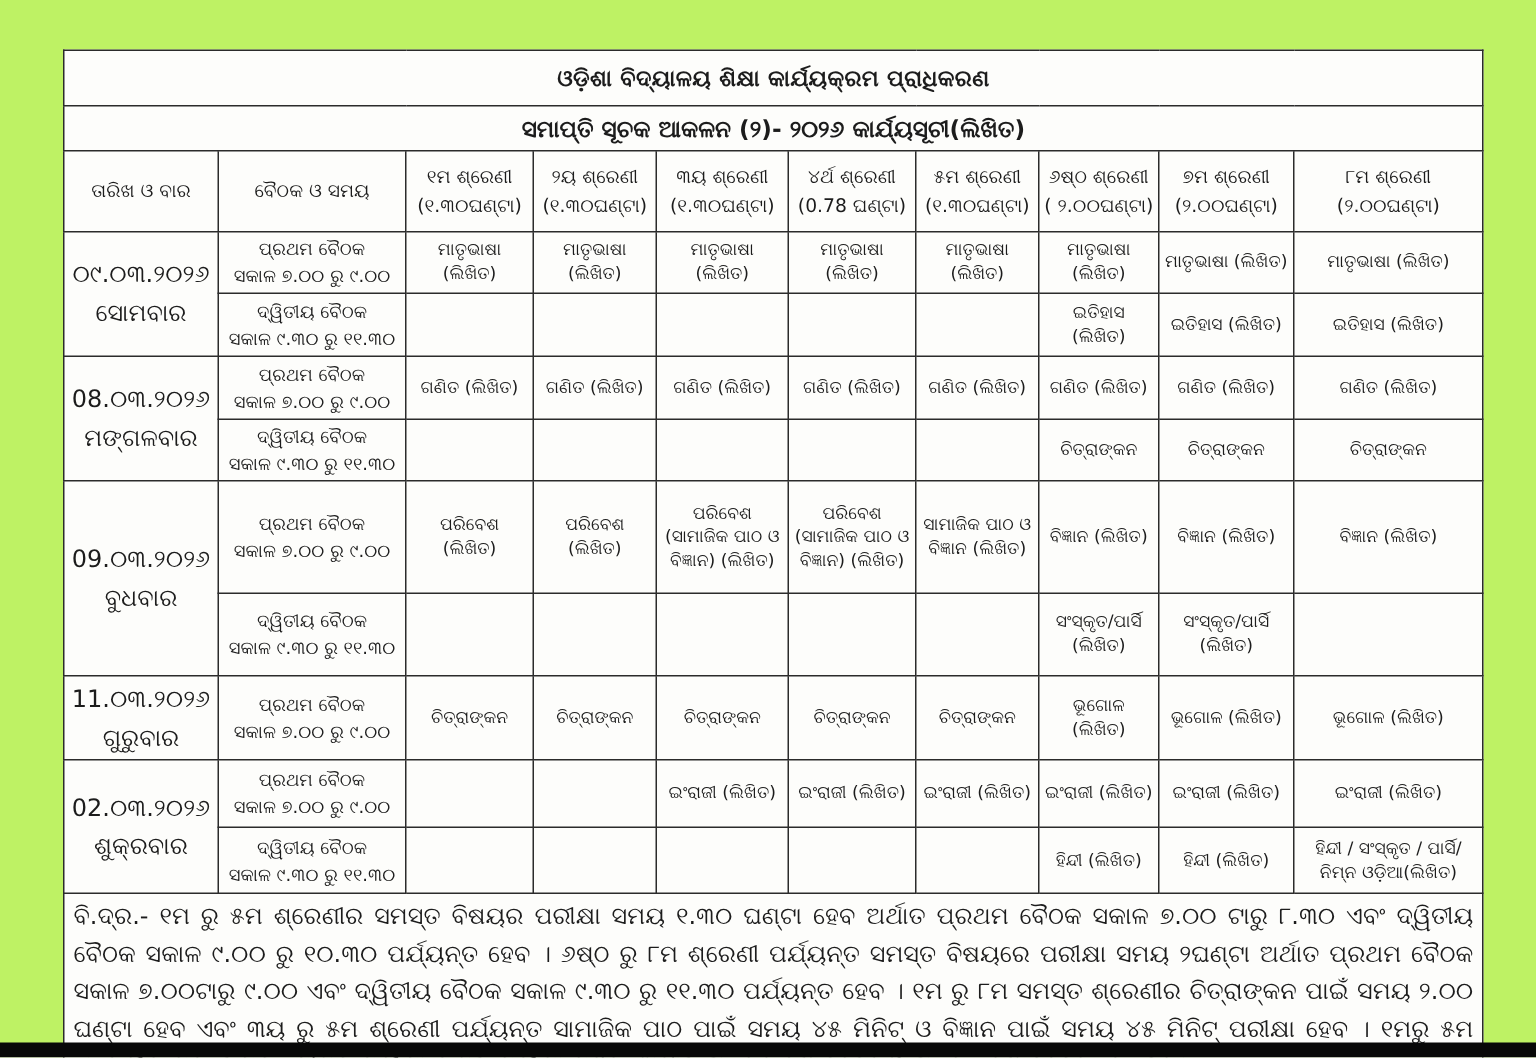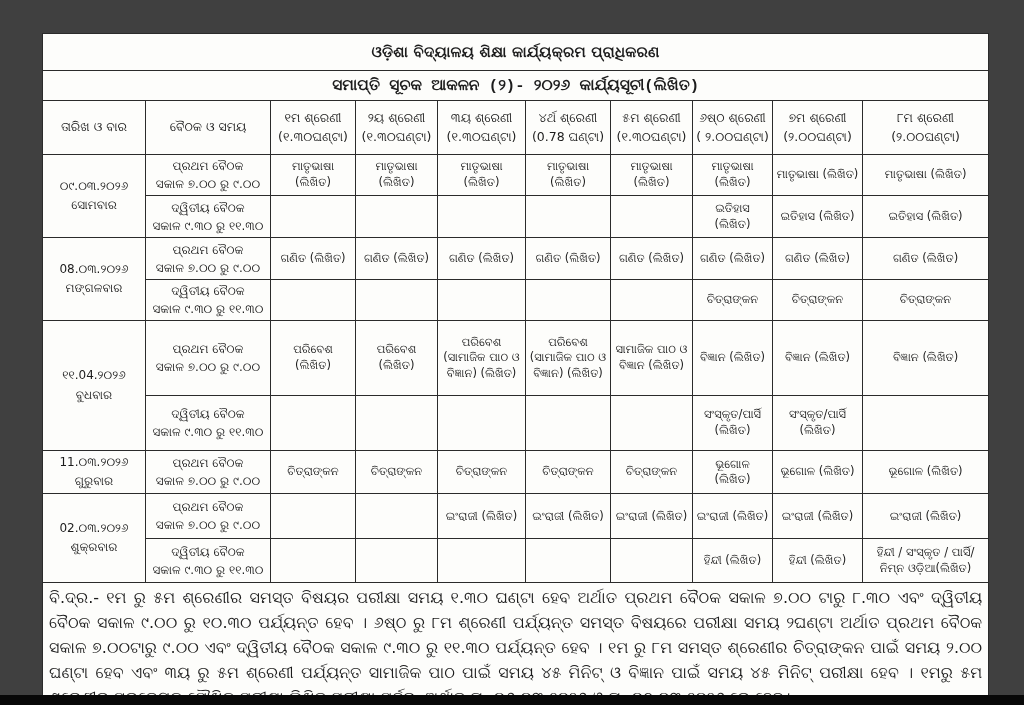--- a/index.html
+++ b/index.html
@@ -7,45 +7,45 @@
   body {
     position: relative;
     background: #f6f5f3;
     font-family: "DejaVu Sans", sans-serif;
     color: #1c1c1c;
     overflow: hidden;
   }
   .sheet {
     position: absolute;
     inset: 0;
-    background: #404040;
+    background: #bef264;
   }
   table.schedule {
     position: absolute;
     left: 42px;
     top: 33px;
     width: 946px;
     border-collapse: collapse;
     table-layout: fixed;
     background: #fdfdfb;
   }
   .schedule td, .schedule th {
     border: 1.6px solid #2b2b2b;
     text-align: center;
     vertical-align: middle;
     padding: 2px 3px;
     font-weight: normal;
     overflow: hidden;
   }
   tr.title-row-1 td { height: 37px; font-size: 15px; font-weight: 600; letter-spacing: .2px; }
-  tr.title-row-2 td { height: 30px; font-size: 15.5px; font-weight: 600; font-family: Liberation Mono, monospace; }
+  tr.title-row-2 td { height: 30px; font-size: 15.5px; font-weight: 600; }
   tr.header-row th { height: 54px; font-size: 12.5px; line-height: 1.45; }
   .cls-name { display: block; }
   .cls-dur  { display: block; }
-  td.date-cell { font-size: 12px; line-height: 1.6; }
+  td.date-cell { font-size: 16px; line-height: 1.6; }
   td.sitting-cell { font-size: 12px; line-height: 1.5; text-align: center; }
   .sit-label { display: block; }
   .sit-time  { display: block; }
   td.subject-cell { font-size: 11.5px; line-height: 1.35; }
   tr.h41 td { height: 41px; }
   tr.h42 td { height: 42px; }
   tr.h40 td { height: 40px; }
   tr.h75 td { height: 75px; }
   tr.h55 td { height: 55px; }
   tr.h43 td { height: 43px; }
@@ -193,21 +193,21 @@
       <td class="subject-cell"></td>
       <td class="subject-cell"></td>
       <td class="subject-cell"></td>
       <td class="subject-cell">ଚିତ୍ରାଙ୍କନ</td>
       <td class="subject-cell">ଚିତ୍ରାଙ୍କନ</td>
       <td class="subject-cell">ଚିତ୍ରାଙ୍କନ</td>
     </tr>
 
     <tr class="h75">
       <td class="date-cell" rowspan="2">
-        <span class="sit-label">୧୧.04.୨୦୨୬</span>
+        <span class="sit-label">09.୦୩.୨୦୨୬</span>
         <span class="sit-time">ବୁଧବାର</span>
       </td>
       <td class="sitting-cell">
         <span class="sit-label">ପ୍ରଥମ ବୈଠକ</span>
         <span class="sit-time">ସକାଳ ୭.୦୦ ରୁ ୯.୦୦</span>
       </td>
       <td class="subject-cell">ପରିବେଶ (ଲିଖିତ)</td>
       <td class="subject-cell">ପରିବେଶ (ଲିଖିତ)</td>
       <td class="subject-cell">ପରିବେଶ (ସାମାଜିକ ପାଠ ଓ ବିଜ୍ଞାନ) (ଲିଖିତ)</td>
       <td class="subject-cell">ପରିବେଶ (ସାମାଜିକ ପାଠ ଓ ବିଜ୍ଞାନ) (ଲିଖିତ)</td>

